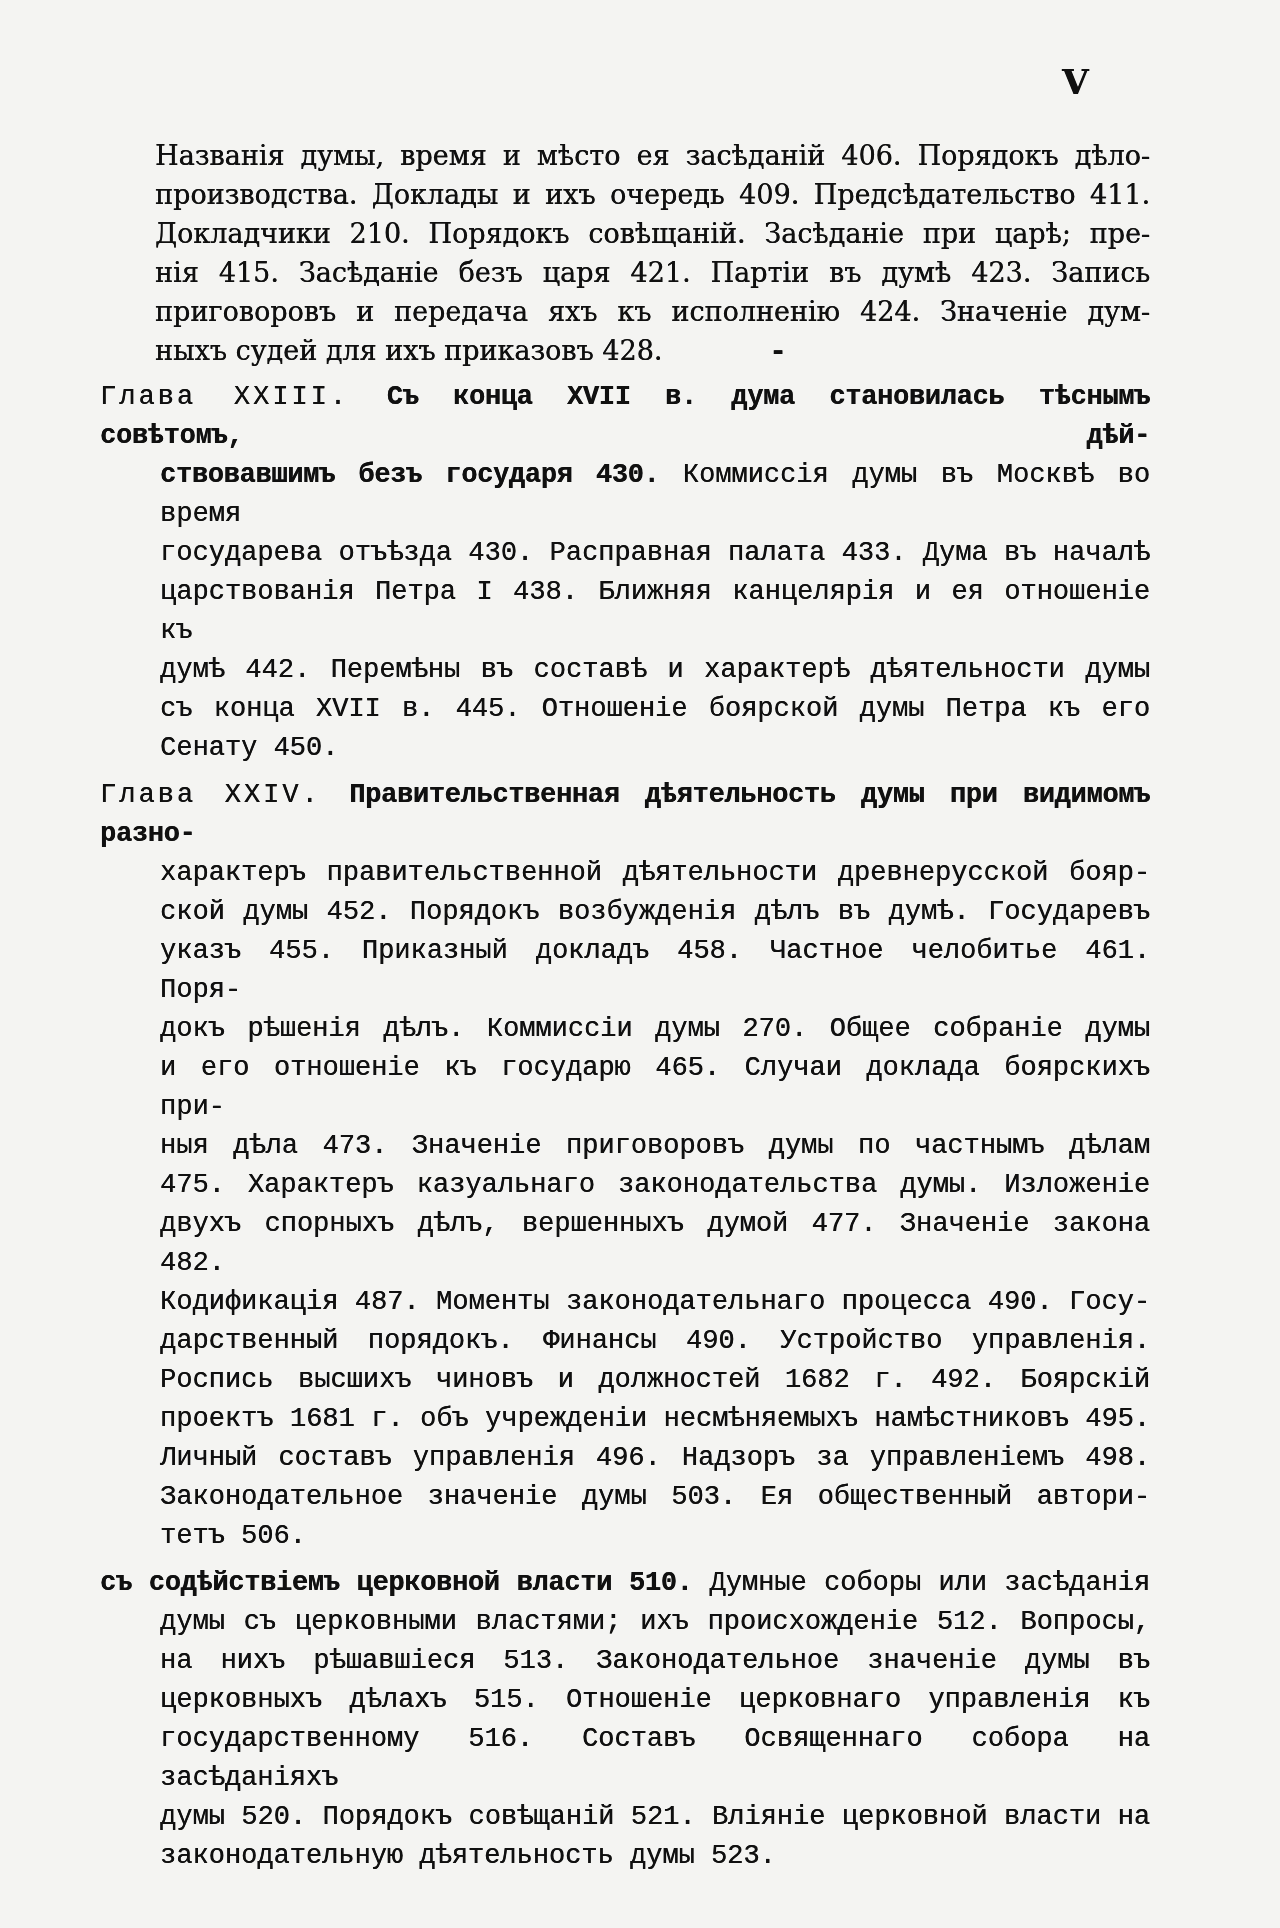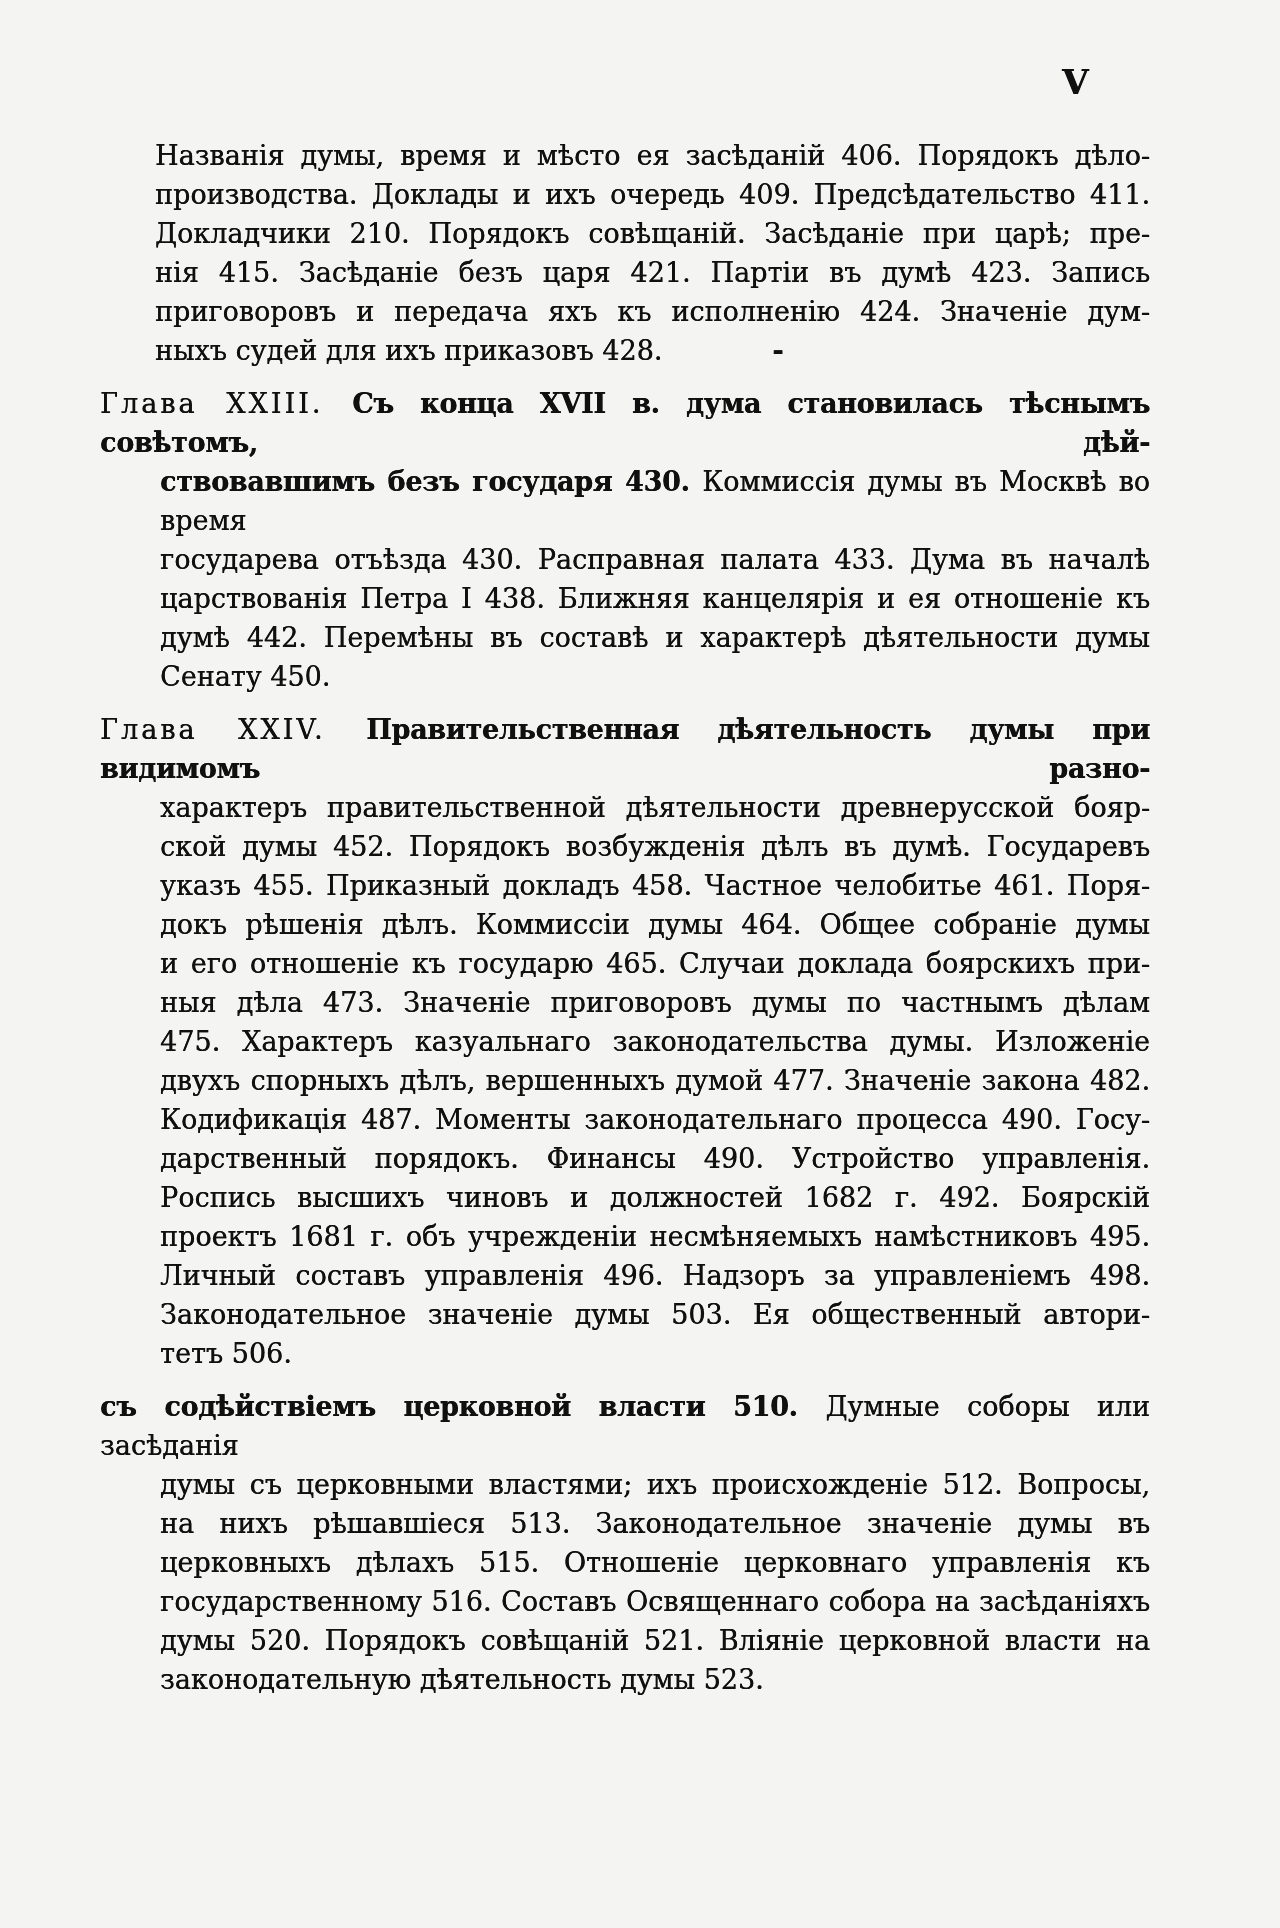--- a/index.html
+++ b/index.html
@@ -16,21 +16,21 @@
   .page-number{
     position:absolute;left:1062px;top:62px;
     font-size:34px;font-weight:bold;
     letter-spacing:1px;
     text-shadow:0.4px 0 0 currentColor;
   }
   .toc{
     position:absolute;left:100px;top:136px;width:1050px;
     font-size:27px;line-height:39px;
   }
-  .para + .para{margin-top:14px;}
+  .para + .para{margin-top:8px;font-family:Liberation Mono, monospace;}
   .line{
     text-align:justify;
     text-align-last:justify;
     white-space:normal;
     padding-left:60px;
     text-shadow:0.35px 0 0 currentColor;
   }
   .para.intro .line{padding-left:55px;}
   .para.hang .line:first-child{padding-left:0;}
   .line.last{text-align-last:left;}
@@ -54,29 +54,30 @@
         <div class="line"><span class="plain">приговоровъ и передача яхъ къ исполненію 424. Значеніе дум-</span></div>
         <div class="line last"><span class="plain">ныхъ судей для ихъ приказовъ 428.</span><span class="tail">-</span></div>
       </div>
 
     <div class="para hang">
         <div class="line"><span class="chap-label">Глава XXIII. </span><span class="bold">Съ конца XVII в. дума становилась тѣснымъ совѣтомъ, дѣй-</span></div>
         <div class="line"><span class="bold">ствовавшимъ безъ государя 430. </span><span class="plain">Коммиссія думы въ Москвѣ во время</span></div>
         <div class="line"><span class="plain">государева отъѣзда 430. Расправная палата 433. Дума въ началѣ</span></div>
         <div class="line"><span class="plain">царствованія Петра I 438. Ближняя канцелярія и ея отношеніе къ</span></div>
         <div class="line"><span class="plain">думѣ 442. Перемѣны въ составѣ и характерѣ дѣятельности думы</span></div>
+        <div class="line"><span class="plain">съ конца XVII в. 445. Отношеніе боярской думы Петра къ его</span></div>
         <div class="line last"><span class="plain">Сенату 450.</span></div>
       </div>
 
     <div class="para hang">
         <div class="line"><span class="chap-label">Глава XXIV. </span><span class="bold">Правительственная дѣятельность думы при видимомъ разно-</span></div>
         <div class="line"><span class="plain">характеръ правительственной дѣятельности древнерусской бояр-</span></div>
         <div class="line"><span class="plain">ской думы 452. Порядокъ возбужденія дѣлъ въ думѣ. Государевъ</span></div>
         <div class="line"><span class="plain">указъ 455. Приказный докладъ 458. Частное челобитье 461. Поря-</span></div>
-        <div class="line"><span class="plain">докъ рѣшенія дѣлъ. Коммиссіи думы 464. Общее собраніе думы</span></div>
+        <div class="line"><span class="plain">докъ рѣшенія дѣлъ. Коммиссіи думы 270. Общее собраніе думы</span></div>
         <div class="line"><span class="plain">и его отношеніе къ государю 465. Случаи доклада боярскихъ при-</span></div>
         <div class="line"><span class="plain">ныя дѣла 473. Значеніе приговоровъ думы по частнымъ дѣлам</span></div>
         <div class="line"><span class="plain">475. Характеръ казуальнаго законодательства думы. Изложеніе</span></div>
         <div class="line"><span class="plain">двухъ спорныхъ дѣлъ, вершенныхъ думой 477. Значеніе закона 482.</span></div>
         <div class="line"><span class="plain">Кодификація 487. Моменты законодательнаго процесса 490. Госу-</span></div>
         <div class="line"><span class="plain">дарственный порядокъ. Финансы 490. Устройство управленія.</span></div>
         <div class="line"><span class="plain">Роспись высшихъ чиновъ и должностей 1682 г. 492. Боярскій</span></div>
         <div class="line"><span class="plain">проектъ 1681 г. объ учрежденіи несмѣняемыхъ намѣстниковъ 495.</span></div>
         <div class="line"><span class="plain">Личный составъ управленія 496. Надзоръ за управленіемъ 498.</span></div>
         <div class="line"><span class="plain">Законодательное значеніе думы 503. Ея общественный автори-</span></div>

